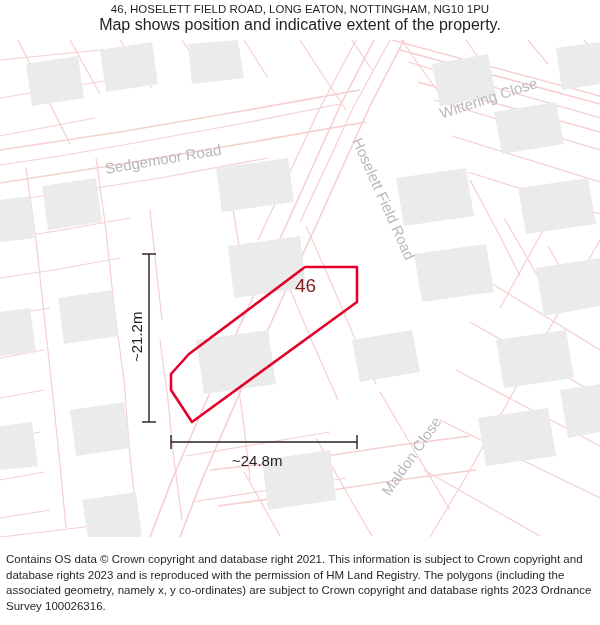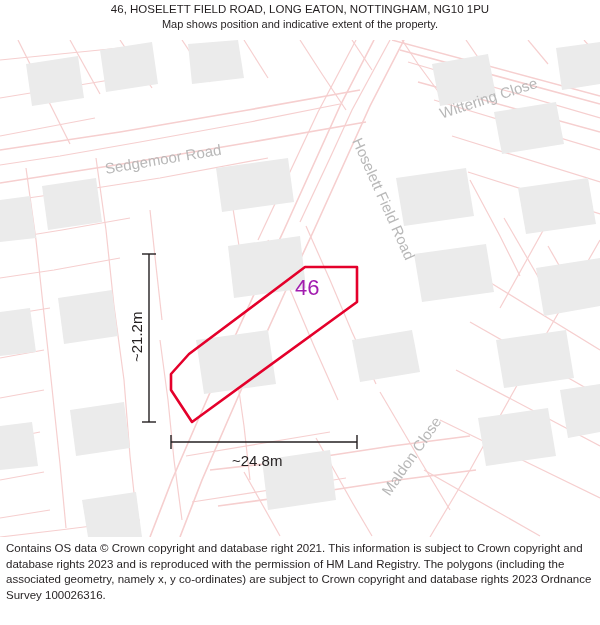--- a/index.html
+++ b/index.html
@@ -22,41 +22,41 @@
   .header {
     padding: 2px 10px 2px 10px;
     text-align: center;
   }
   .header .title {
     font-size: 11.5px;
     line-height: 15px;
     color: #231f20;
   }
   .header .subtitle {
-    font-size: 11px;
+    font-size: 16px;
     line-height: 15px;
     color: #231f20;
   }
   .map-wrap {
     position: absolute;
     top: 40px;
     left: 0;
     width: 600px;
     height: 497px;
     background: #ffffff;
     overflow: hidden;
   }
   .map-svg {
     position: absolute;
     top: 0;
     left: 0;
   }
   .footer {
     position: absolute;
-    top: 537px;
+    top: 548px;
     left: 0;
     width: 600px;
     padding: 4px 6px 0 6px;
     box-sizing: border-box;
     font-size: 11.5px;
     line-height: 15.5px;
     color: #231f20;
   }
   .road-label {
     position: absolute;
@@ -66,22 +66,22 @@
     font-family: "Liberation Sans", sans-serif;
   }
   .area-label {
     position: absolute;
     font-size: 19px;
     color: #231f20;
     white-space: nowrap;
   }
   .plot-number {
     position: absolute;
-    font-size: 22px;
-    color: #a21caf;
+    font-size: 19px;
+    color: #7f1d1d;
   }
   .dim-label {
     position: absolute;
     font-size: 15px;
     color: #231f20;
     white-space: nowrap;
   }
   .dim-vertical {
     transform: rotate(-90deg);
     transform-origin: left top;

